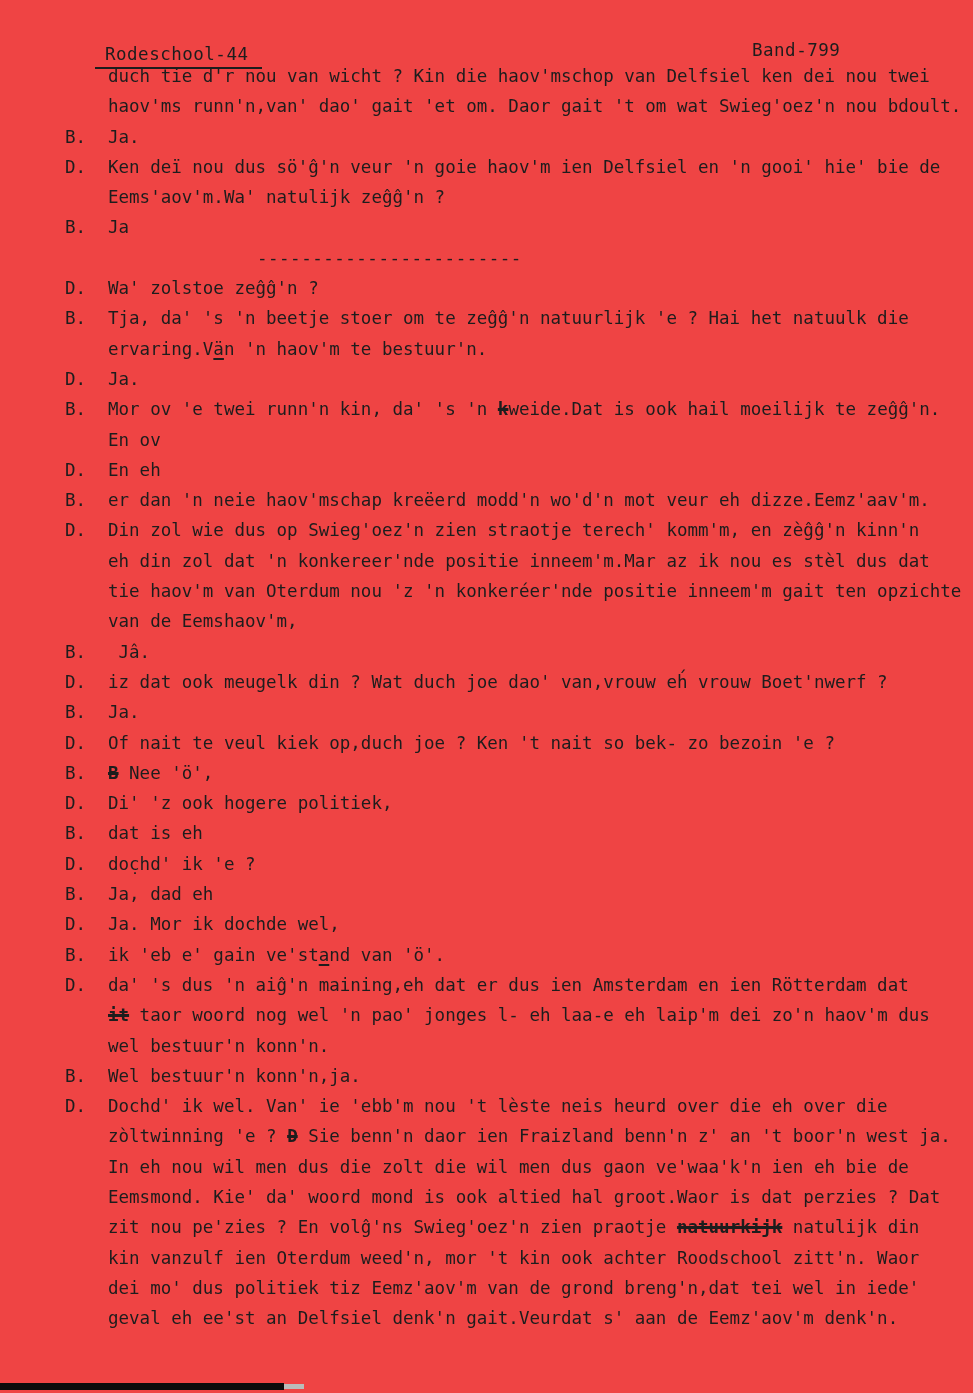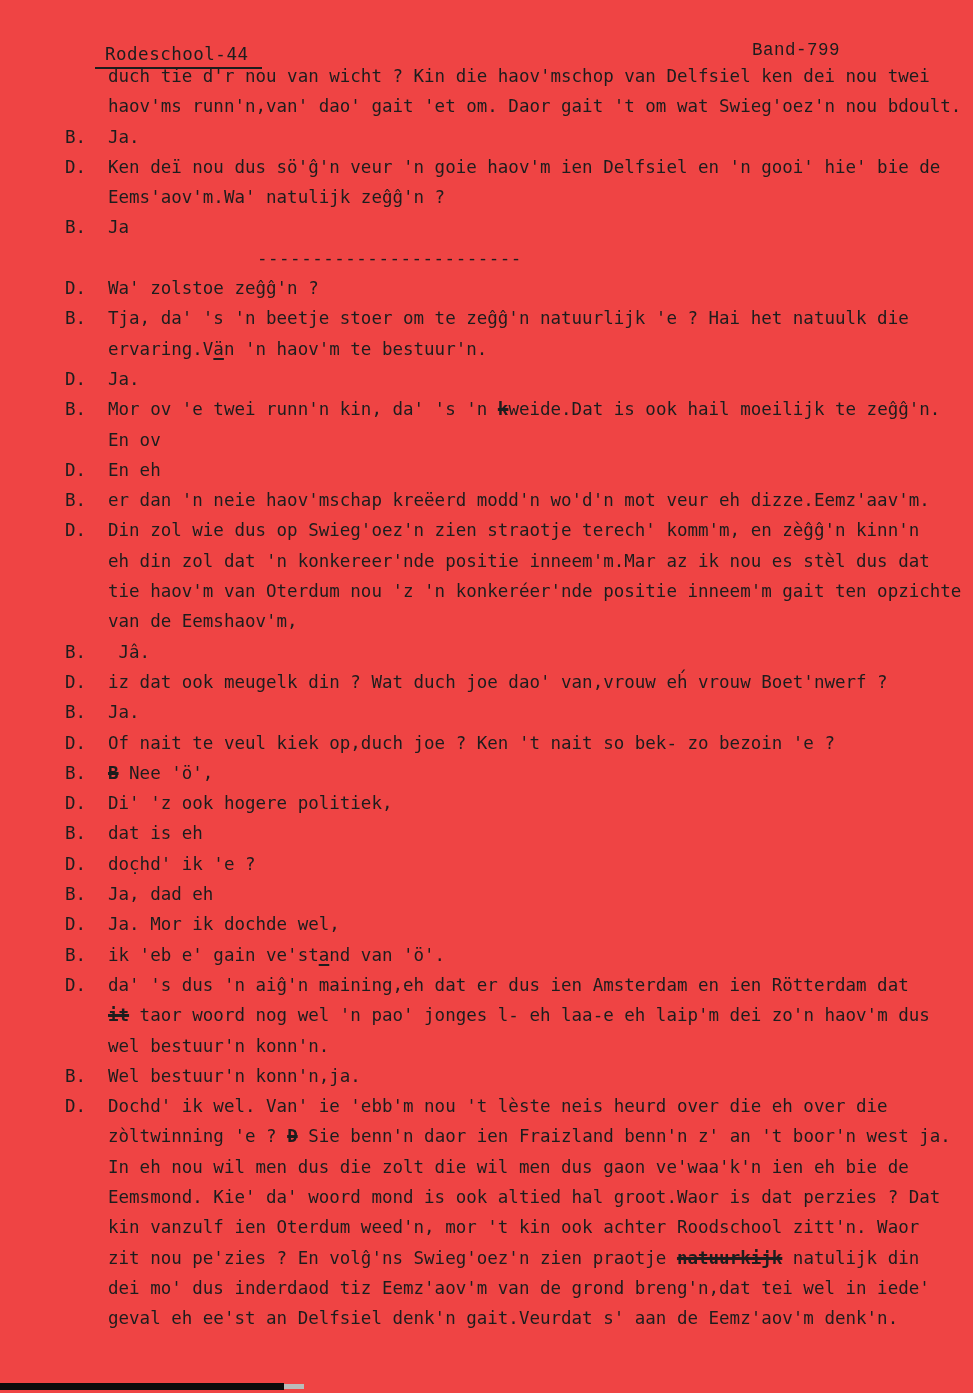--- a/index.html
+++ b/index.html
@@ -12,21 +12,21 @@
     overflow:hidden;
     box-sizing:border-box;
   }
   .header{position:absolute;top:40px;left:0;width:100%;height:32px;font-size:17.5px;}
   .title-left{
     position:absolute;left:95px;top:4px;
     padding:0 14px 3px 10px;
     border-bottom:2px solid #1d1d1d;
     letter-spacing:0.5px;
   }
-  .title-right{position:absolute;left:752px;top:0;letter-spacing:0.5px;font-family:Liberation Mono, monospace;}
+  .title-right{position:absolute;left:752px;top:0;letter-spacing:0.5px;}
   .content{
     position:absolute;top:61px;left:65px;width:905px;
     font-size:17.5px;
   }
   .line{display:flex;line-height:30.3px;white-space:pre;}
   .spk{flex:0 0 43px;width:43px;}
   .txt{flex:1 1 auto;}
   .sep .txt{padding-left:149px;letter-spacing:0.5px;}
   .x{
     text-decoration:line-through;
@@ -88,20 +88,20 @@
       <div class="line"><span class="spk">D.</span><span class="txt"><span>Ja. Mor ik dochde wel,</span></span></div>
       <div class="line"><span class="spk">B.</span><span class="txt"><span>ik 'eb e' gain ve'st</span><span class="u">a</span><span>nd van 'ö'.</span></span></div>
       <div class="line"><span class="spk">D.</span><span class="txt"><span>da' 's dus 'n aiĝ'n maining,eh dat er dus ien Amsterdam en ien Rötterdam dat</span></span></div>
       <div class="line"><span class="spk"></span><span class="txt"><span class="x">it</span><span> taor woord nog wel 'n pao' jonges l- eh laa-e eh laip'm dei zo'n haov'm dus</span></span></div>
       <div class="line"><span class="spk"></span><span class="txt"><span>wel bestuur'n konn'n.</span></span></div>
       <div class="line"><span class="spk">B.</span><span class="txt"><span>Wel bestuur'n konn'n,ja.</span></span></div>
       <div class="line"><span class="spk">D.</span><span class="txt"><span>Dochd' ik wel. Van' ie 'ebb'm nou 't lèste neis heurd over die eh over die</span></span></div>
       <div class="line"><span class="spk"></span><span class="txt"><span>zòltwinning 'e ? </span><span class="x">D</span><span> Sie benn'n daor ien Fraizland benn'n z' an 't boor'n west ja.</span></span></div>
       <div class="line"><span class="spk"></span><span class="txt"><span>In eh nou wil men dus die zolt die wil men dus gaon ve'waa'k'n ien eh bie de</span></span></div>
       <div class="line"><span class="spk"></span><span class="txt"><span>Eemsmond. Kie' da' woord mond is ook altied hal groot.Waor is dat perzies ? Dat</span></span></div>
+      <div class="line"><span class="spk"></span><span class="txt"><span>zit nou pe'zies ? En volĝ'ns Swieg'oez'n zien praotje </span><span class="x">natuurkijk</span><span> natulijk din</span></span></div>
       <div class="line"><span class="spk"></span><span class="txt"><span>kin vanzulf ien Oterdum weed'n, mor 't kin ook achter Roodschool zitt'n. Waor</span></span></div>
-      <div class="line"><span class="spk"></span><span class="txt"><span>zit nou pe'zies ? En volĝ'ns Swieg'oez'n zien praotje </span><span class="x">natuurkijk</span><span> natulijk din</span></span></div>
-      <div class="line"><span class="spk"></span><span class="txt"><span>dei mo' dus inderdaod tiz Eemz'aov'm van de grond breng'n,dat tei wel in iede'</span></span></div>
+      <div class="line"><span class="spk"></span><span class="txt"><span>dei mo' dus politiek tiz Eemz'aov'm van de grond breng'n,dat tei wel in iede'</span></span></div>
       <div class="line"><span class="spk"></span><span class="txt"><span>geval eh ee'st an Delfsiel denk'n gait.Veurdat s' aan de Eemz'aov'm denk'n.</span></span></div>
     </div>
 
   <div class="bottom-bar"></div>
 </div>
 
 </body></html>

